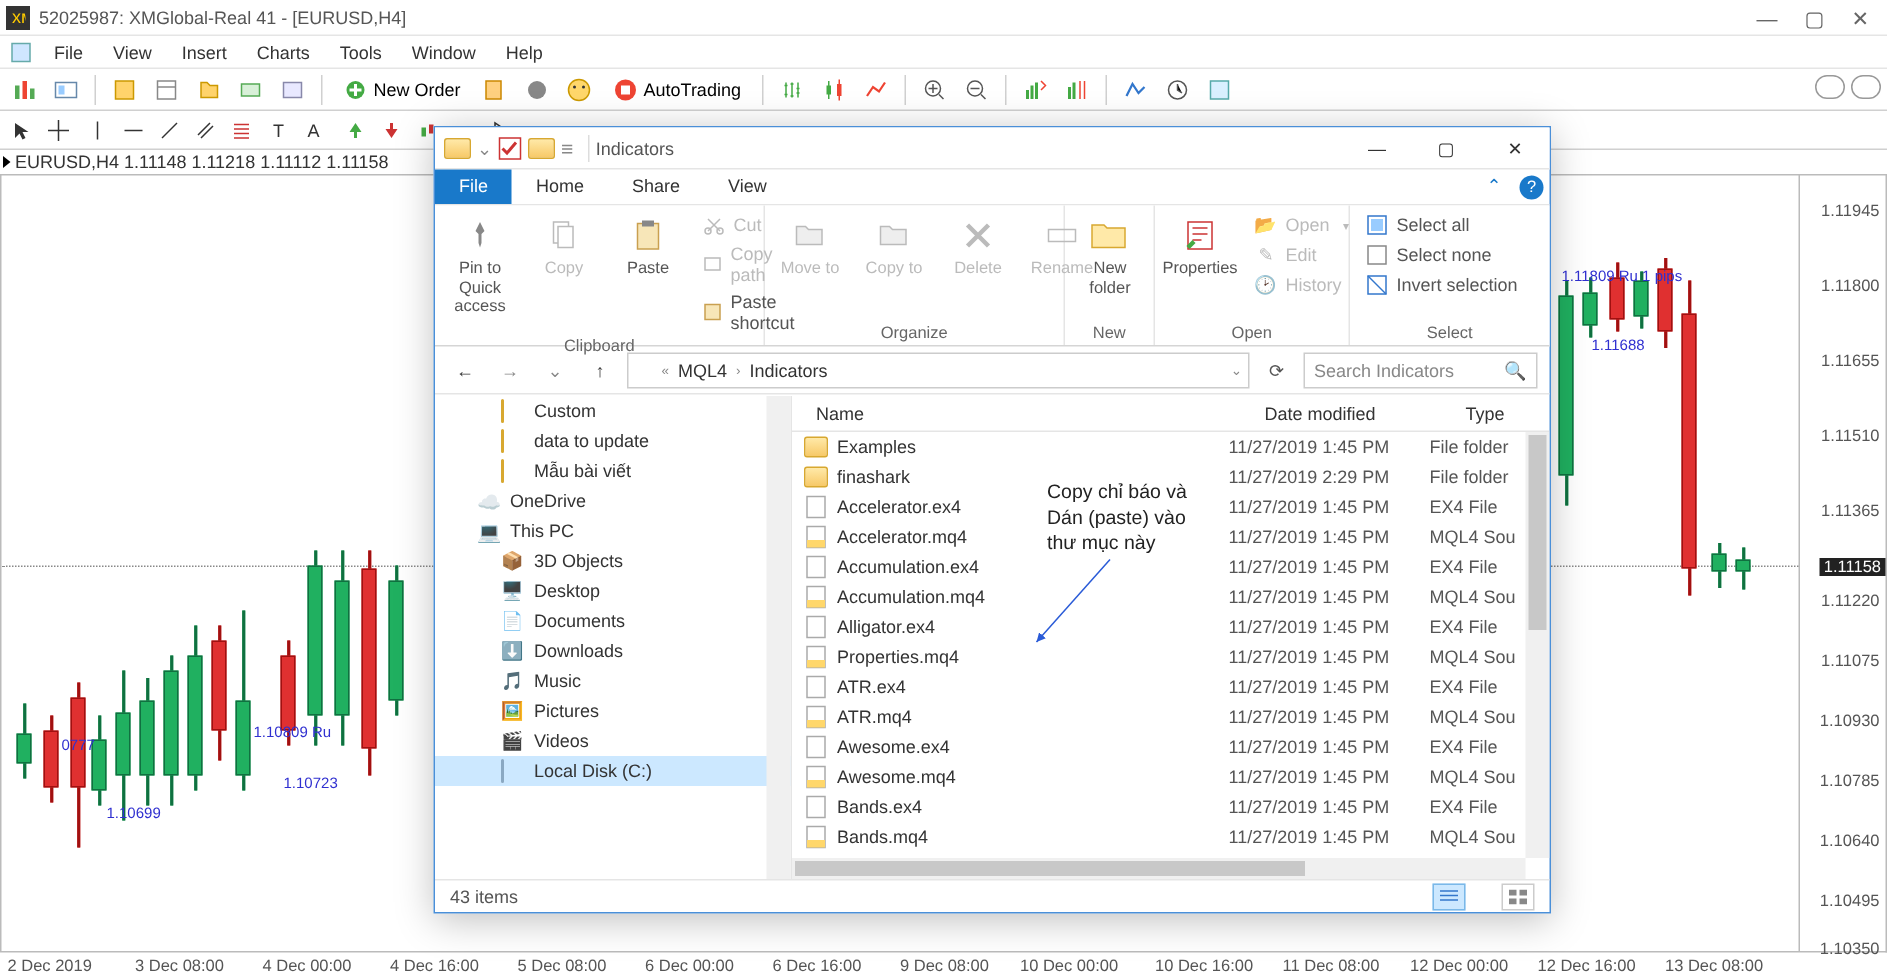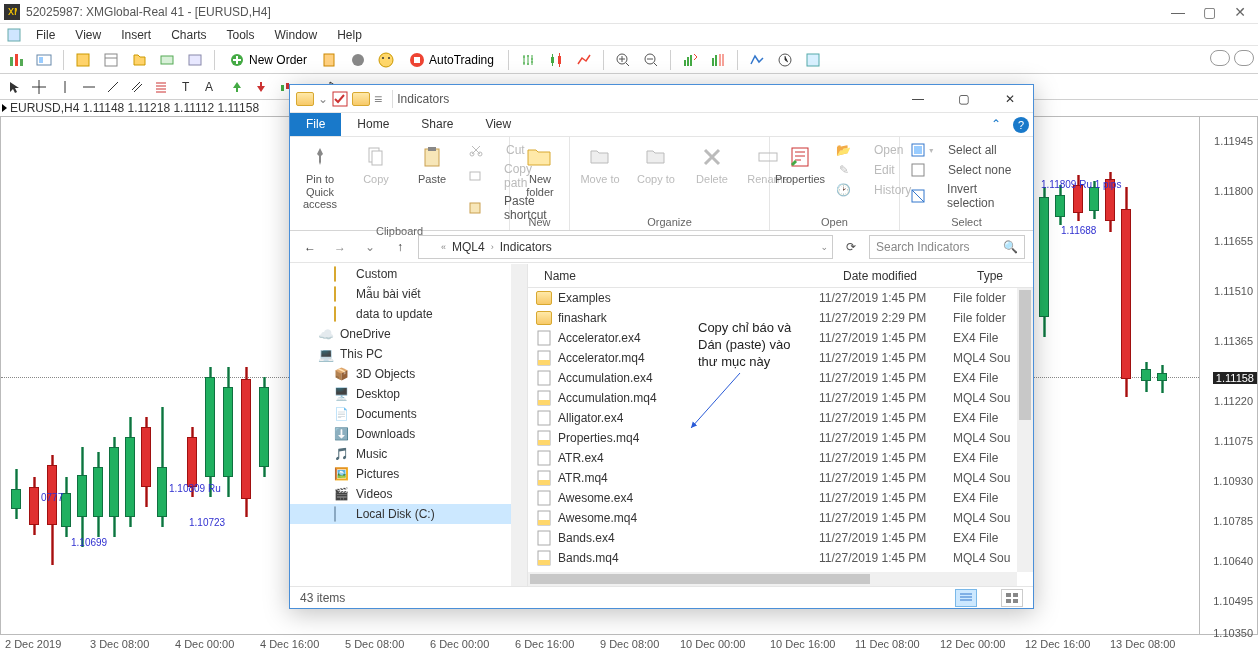--- a/index.html
+++ b/index.html
@@ -58,21 +58,21 @@
 .ex-ribtabs .help .qm{width:16px;height:16px;border-radius:50%;background:#1979ca;color:#fff;display:flex;align-items:center;justify-content:center;font-size:11px;}
 .ex-ribbon{height:94px;display:flex;border-bottom:1px solid #d5d5d5;background:#fff;}
 .ex-ribbon .rgroup{border-right:1px solid #e5e5e5;display:flex;flex-direction:column;padding:2px 6px 0 6px;}
 .ex-ribbon .rgroup .gbody{flex:1;display:flex;align-items:flex-start;gap:8px;padding-top:2px;}
 .ex-ribbon .rgroup .glabel{text-align:center;color:#666;font-size:11px;padding:2px 0;}
 .ex-ribbon .rbig{display:flex;flex-direction:column;align-items:center;gap:2px;cursor:pointer;padding:2px 4px;color:#555;min-width:48px;}
 .ex-ribbon .rbig.disabled{color:#bbb;}
 .ex-ribbon .rbig .ricon{width:32px;height:28px;display:flex;align-items:center;justify-content:center;}
 .ex-ribbon .rbig .rlbl{font-size:11px;text-align:center;line-height:1.15;}
 .ex-ribbon .rcol{display:flex;flex-direction:column;gap:2px;}
-.ex-ribbon .rsmall{display:flex;align-items:center;gap:22px;cursor:pointer;padding:1px 4px;color:#555;font-size:11px;}
+.ex-ribbon .rsmall{display:flex;align-items:center;gap:5px;cursor:pointer;padding:1px 4px;color:#555;font-size:11px;}
 .ex-ribbon .rsmall .sicon{width:16px;height:16px;display:flex;align-items:center;justify-content:center;}
 .ex-ribbon .rsmall.disabled{color:#bbb;}
 .ex-addr{height:32px;display:flex;align-items:center;gap:6px;padding:0 8px;border-bottom:1px solid #e5e5e5;}
 .ex-addr .navbtn{width:24px;height:24px;display:flex;align-items:center;justify-content:center;color:#888;cursor:pointer;border-radius:3px;}
 .ex-addr .navbtn.enabled{color:#333;}
 .ex-addr .addrbox{flex:1;height:24px;border:1px solid #ccc;display:flex;align-items:center;padding:0 4px;gap:4px;}
 .ex-addr .addrbox .crumb{color:#333;cursor:pointer;padding:0 2px;}
 .ex-addr .addrbox .chev{color:#888;font-size:9px;}
 .ex-addr .addrbox .adend{flex:1;}
 .ex-addr .refresh{width:24px;height:24px;display:flex;align-items:center;justify-content:center;cursor:pointer;color:#555;}
@@ -598,69 +598,69 @@
                 <svg width="14" height="14">
                   <rect x="2" y="2" width="10" height="10" fill="#f7e6b8" stroke="#c9a050"></rect>
                 </svg>
               </span>
               <span>Paste shortcut</span>
             </div>
         </div>
       </div>
       <div class="glabel">Clipboard</div>
     </div>
+    <div class="rgroup" style="width:200px">
+      <div class="gbody">
+        <div class="rbig disabled">
+            <span class="ricon">
+              <svg width="24" height="24">
+                <path d="M3 6h6l2 2h9v10H3z" fill="#eee" stroke="#bbb"></path>
+              </svg>
+            </span>
+            <span class="rlbl">Move to</span>
+          </div>
+        <div class="rbig disabled">
+            <span class="ricon">
+              <svg width="24" height="24">
+                <path d="M3 6h6l2 2h9v10H3z" fill="#eee" stroke="#bbb"></path>
+              </svg>
+            </span>
+            <span class="rlbl">Copy to</span>
+          </div>
+        <div class="rbig disabled">
+            <span class="ricon">
+              <svg width="24" height="24">
+                <path d="M5 5l14 14M19 5L5 19" stroke="#bbb" stroke-width="3"></path>
+              </svg>
+            </span>
+            <span class="rlbl">Delete</span>
+          </div>
+        <div class="rbig disabled">
+            <span class="ricon">
+              <svg width="24" height="24">
+                <rect x="3" y="8" width="18" height="8" fill="none" stroke="#bbb"></rect>
+              </svg>
+            </span>
+            <span class="rlbl">Rename</span>
+          </div>
+      </div>
+      <div class="glabel">Organize</div>
+    </div>
     <div class="rgroup" style="width:60px">
       <div class="gbody">
         <div class="rbig">
             <span class="ricon">
               <svg width="28" height="24">
                 <path d="M2 5h8l2 2h12v13H2z" fill="#ffe9a8" stroke="#d8a830"></path>
               </svg>
             </span>
             <span class="rlbl">New folder</span>
           </div>
       </div>
       <div class="glabel">New</div>
-    </div>
-    <div class="rgroup" style="width:200px">
-      <div class="gbody">
-        <div class="rbig disabled">
-            <span class="ricon">
-              <svg width="24" height="24">
-                <path d="M3 6h6l2 2h9v10H3z" fill="#eee" stroke="#bbb"></path>
-              </svg>
-            </span>
-            <span class="rlbl">Move to</span>
-          </div>
-        <div class="rbig disabled">
-            <span class="ricon">
-              <svg width="24" height="24">
-                <path d="M3 6h6l2 2h9v10H3z" fill="#eee" stroke="#bbb"></path>
-              </svg>
-            </span>
-            <span class="rlbl">Copy to</span>
-          </div>
-        <div class="rbig disabled">
-            <span class="ricon">
-              <svg width="24" height="24">
-                <path d="M5 5l14 14M19 5L5 19" stroke="#bbb" stroke-width="3"></path>
-              </svg>
-            </span>
-            <span class="rlbl">Delete</span>
-          </div>
-        <div class="rbig disabled">
-            <span class="ricon">
-              <svg width="24" height="24">
-                <rect x="3" y="8" width="18" height="8" fill="none" stroke="#bbb"></rect>
-              </svg>
-            </span>
-            <span class="rlbl">Rename</span>
-          </div>
-      </div>
-      <div class="glabel">Organize</div>
     </div>
     <div class="rgroup" style="width:130px">
       <div class="gbody">
         <div class="rbig">
             <span class="ricon">
               <svg width="24" height="24">
                 <rect x="4" y="3" width="16" height="18" fill="#fff" stroke="#c33"></rect>
                 <path d="M7 7l10 0M7 11l10 0M7 15l6 0" stroke="#c33"></path>
                 <path d="M4 20l4-4" stroke="#4a4" stroke-width="3"></path>
               </svg>
@@ -741,25 +741,25 @@
   </div>
   <div class="ex-body">
     <div class="ex-tree">
       <ul id="tree-ul">
           <li class="l2">
             <span class="ticon"><span class="foldersvg"></span></span>
             <span>Custom</span>
           </li>
           <li class="l2">
             <span class="ticon"><span class="foldersvg"></span></span>
-            <span>Mẫu bài viết</span>
+            <span>data to update</span>
           </li>
           <li class="l2">
             <span class="ticon"><span class="foldersvg"></span></span>
-            <span>data to update</span>
+            <span>Mẫu bài viết</span>
           </li>
           <li class="">
             <span class="ticon" style="font-size: 13px;">☁️</span>
             <span>OneDrive</span>
           </li>
           <li class="">
             <span class="ticon" style="font-size: 13px;">💻</span>
             <span>This PC</span>
           </li>
           <li class="l2">

